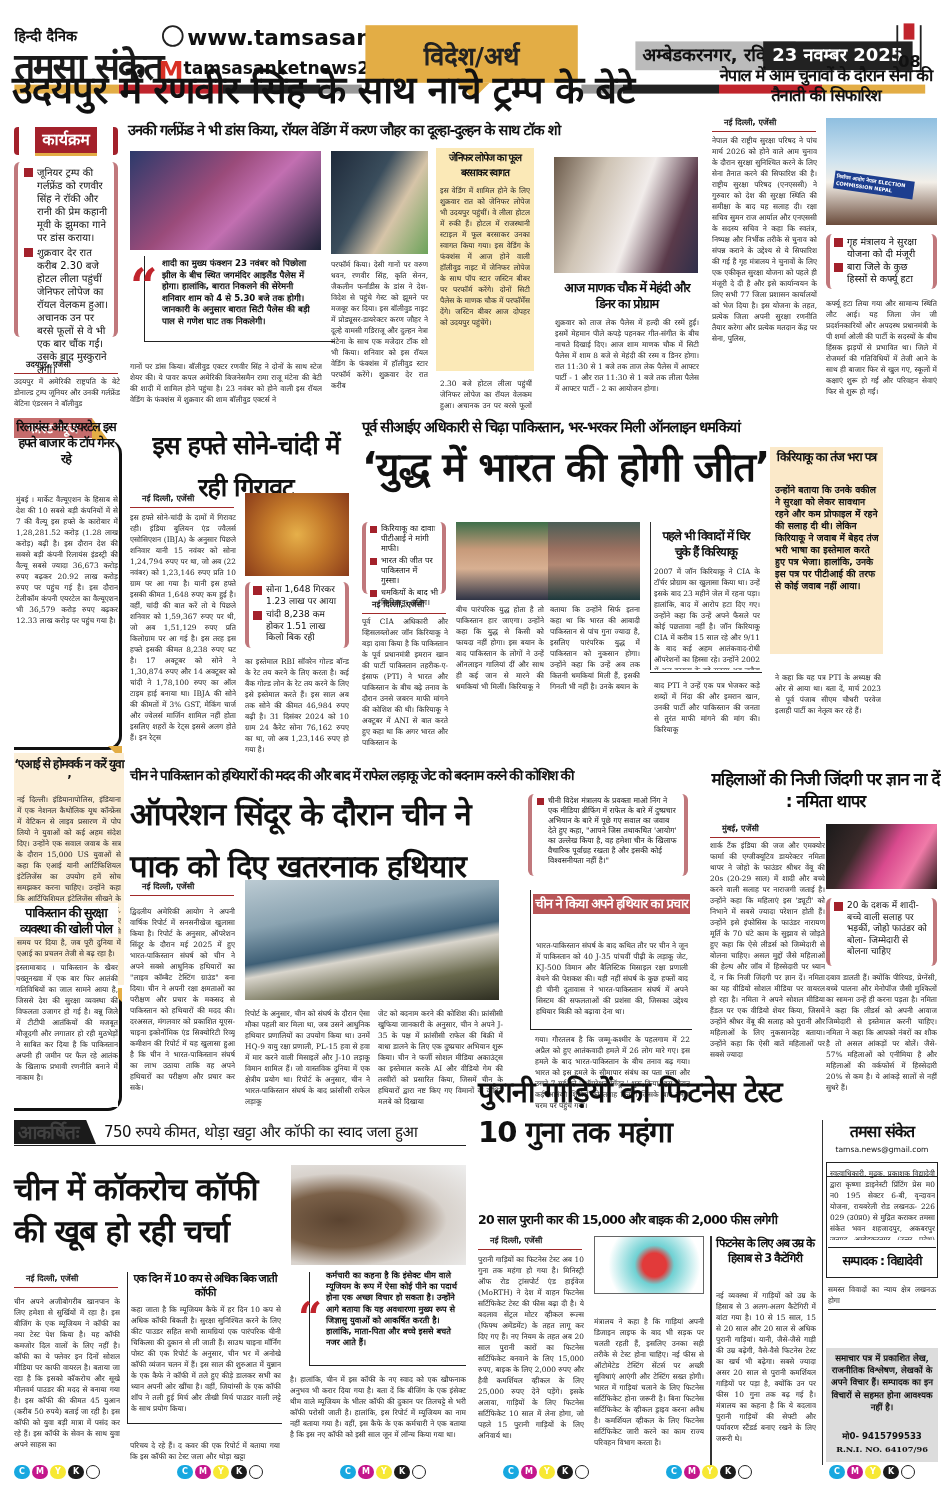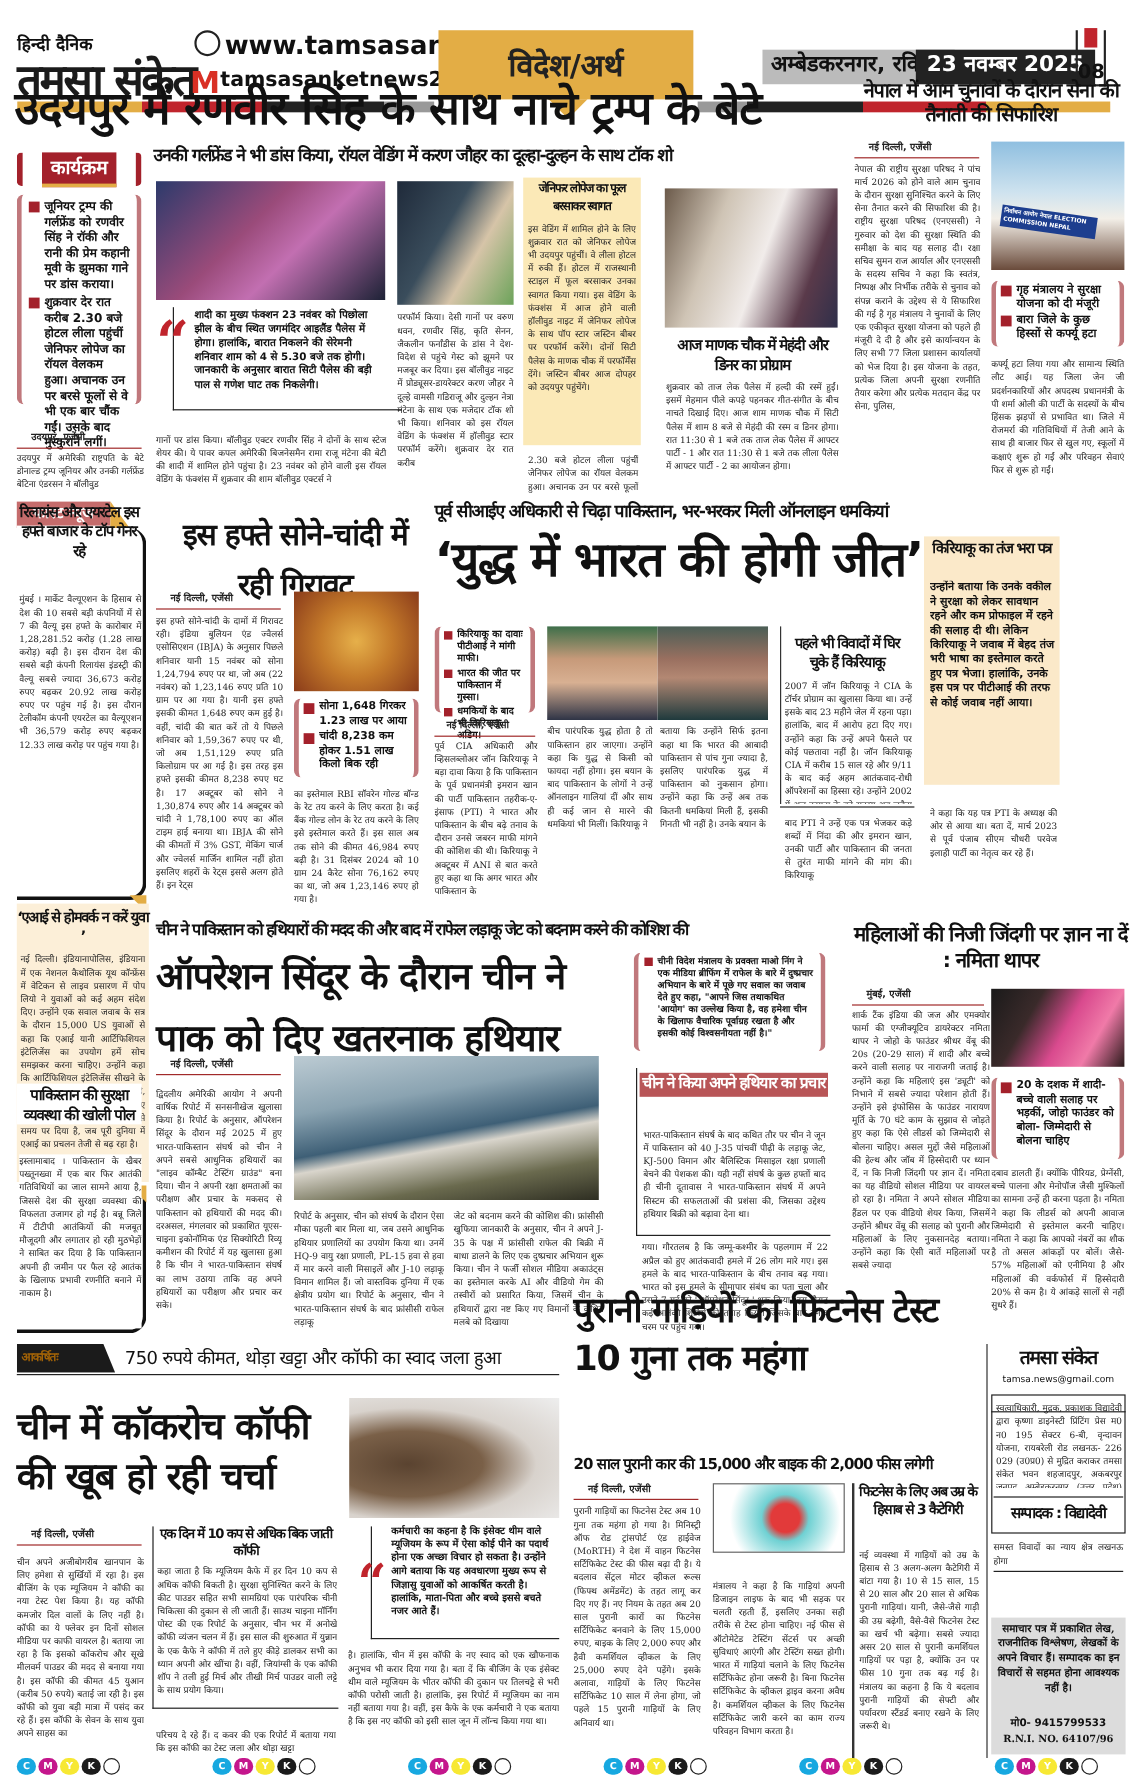--- a/index.html
+++ b/index.html
@@ -2,21 +2,21 @@
 <html><head>
 <meta charset="utf-8">
 <style>
 *{box-sizing:border-box;margin:0;padding:0}
 body{width:945px;height:1488px;background:#fff;font-family:"DejaVu Sans",sans-serif;color:#111;position:relative;overflow:hidden;font-size:8px;line-height:1.35}
 .abs{position:absolute}
 .hd{font-family:"DejaVu Sans",sans-serif;font-weight:bold;color:#111;letter-spacing:-1px}
 .body-txt{font-family:"DejaVu Serif",serif;font-size:7.4px;line-height:11px;color:#222;text-align:justify}
 .dateline{font-size:8px;font-weight:bold;border-bottom:1.5px solid #a12a2a;padding-bottom:2px;margin-bottom:4px;color:#222}
 .img{background:#888;overflow:hidden}
-.bullet{display:flex;gap:4px;font-weight:bold;font-size:10px;line-height:13px}
+.bullet{display:flex;gap:4px;font-weight:normal;font-size:10px;line-height:13px}
 .sq{width:9px;height:9px;background:#a3212b;flex:none;margin-top:2px}
 .redbox{border-left:4px solid #c0787c;border-right:4px solid #c0787c;border-radius:6px;padding:4px 6px}
 .strip{height:5px}
 .reg{display:flex;gap:2px;align-items:center}
 .reg span{width:16px;height:14px;border-radius:7px;color:#fff;font-size:8px;font-weight:bold;text-align:center;line-height:14px}
 .col-sep{border-left:1px solid #333}
 </style>
 </head>
 <body>
 
@@ -197,21 +197,21 @@
 <div class="abs img" data-name="namita-thapar-photo" style="left:826px;top:824px;width:111px;height:65px;background:linear-gradient(120deg,#1a1a1a 0%,#3a2a2a 30%,#d94a8e 55%,#f07aa8 75%,#2a1a1a 100%)"></div>
 <div class="abs redbox" data-name="namita-bullet-box" style="left:826px;top:898px;width:111px;height:68px;padding:2px 4px">
   <div class="bullet" data-name="namita-bullet" style="font-size:9px;line-height:11.5px">
       <span class="sq"></span>
       <span>20 के दशक में शादी-बच्चे वाली सलाह पर भड़कीं, जोहो फाउंडर को बोला- जिम्मेदारी से बोलना चाहिए</span>
     </div>
 </div>
 <div class="abs body-txt" data-name="namita-body-2" style="left:826px;top:972px;width:111px;height:144px;overflow:hidden">दबाव डालती हैं। क्योंकि पीरियड, प्रेग्नेंसी, बच्चे पालना और मेनोपॉज जैसी मुश्किलों का सामना उन्हें ही करना पड़ता है। नमिता ने कहा कि लीडर्स को अपनी आवाज जिम्मेदारी से इस्तेमाल करनी चाहिए। नमिता ने कहा कि आपको नंबरों का शौक है तो असल आंकड़ों पर बोलें। जैसे- 57% महिलाओं को एनीमिया है और महिलाओं की वर्कफोर्स में हिस्सेदारी 20% से कम है। ये आंकड़े सालों से नहीं सुधरे हैं।</div>
 
 <div class="abs" data-name="coffee-label" style="left:14px;top:1120px;width:82px;height:24px;background:#1b1b1b;clip-path:polygon(0 0,88% 0,100% 100%,0 100%)"></div>
-<div class="abs hd" data-name="coffee-label-text" style="left:18px;top:1122px;color:#a16207;font-size:10px;line-height:20px">आकर्षितः</div>
+<div class="abs hd" data-name="coffee-label-text" style="left:18px;top:1122px;color:#404040;font-size:19px;line-height:20px">आकर्षितः</div>
 <div class="abs hd" data-name="coffee-kicker" style="left:104px;top:1122px;font-size:15px;line-height:20px;white-space:nowrap;font-weight:normal;letter-spacing:-0.5px">750 रुपये कीमत, थोड़ा खट्टा और कॉफी का स्वाद जला हुआ</div>
 <div class="abs" data-name="coffee-kicker-rule" style="left:14px;top:1145px;width:452px;border-top:1.5px solid #222"></div>
 <div class="abs hd" data-name="coffee-headline" style="left:14px;top:1168px;width:276px;font-size:31px;line-height:42px">चीन में कॉकरोच कॉफी की खूब हो रही चर्चा</div>
 <div class="abs img" data-name="cockroach-coffee-photo" style="left:291px;top:1165px;width:175px;height:100px;background:radial-gradient(ellipse at 28% 55%,#5a4330 0%,#7a6048 35%,#d8d2cc 60%,#eeeeee 100%)"></div>
 <div class="abs" style="left:14px;top:1274px;width:104px">
   <div class="dateline" data-name="coffee-dateline" style="padding-left:12px">नई दिल्ली, एजेंसी</div>
 </div>
 <div class="abs body-txt" data-name="coffee-body-1" style="left:14px;top:1296px;width:106px;height:176px;overflow:hidden">चीन अपने अजीबोगरीब खानपान के लिए हमेशा से सुर्खियों में रहा है। इस बीजिंग के एक म्यूजियम ने कॉफी का नया टेस्ट पेश किया है। यह कॉफी कमजोर दिल वालों के लिए नहीं है। कॉफी का ये फ्लेवर इन दिनों सोशल मीडिया पर काफी वायरल है। बताया जा रहा है कि इसको कॉकरोच और सूखे मीलवर्म पाउडर की मदद से बनाया गया है। इस कॉफी की कीमत 45 युआन (करीब 50 रुपये) बताई जा रही है। इस कॉफी को युवा बड़ी मात्रा में पसंद कर रहे हैं। इस कॉफी के सेवन के साथ युवा अपने साहस का</div>
 <div class="abs" data-name="coffee-side-box" style="left:127px;top:1272px;width:155px;height:152px;border-left:1.5px solid #222;border-bottom:1.5px solid #222"></div>
 <div class="abs hd" data-name="coffee-side-title" style="left:130px;top:1272px;width:150px;text-align:center;font-size:11px;line-height:14px">एक दिन में 10 कप से अधिक बिक जाती कॉफी</div>

